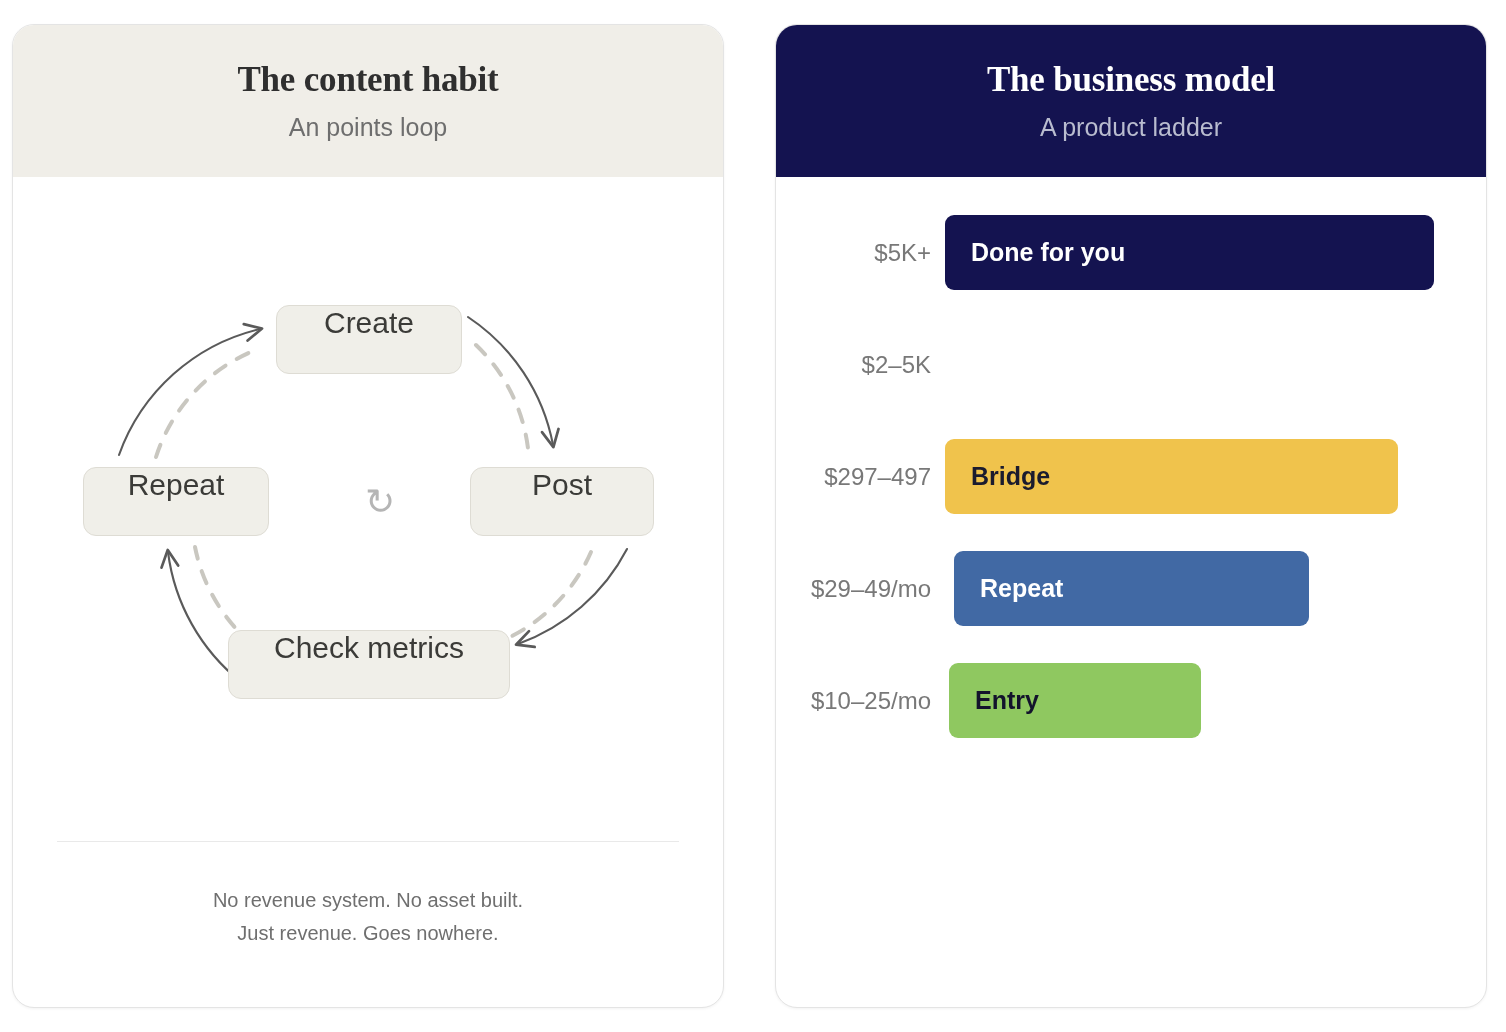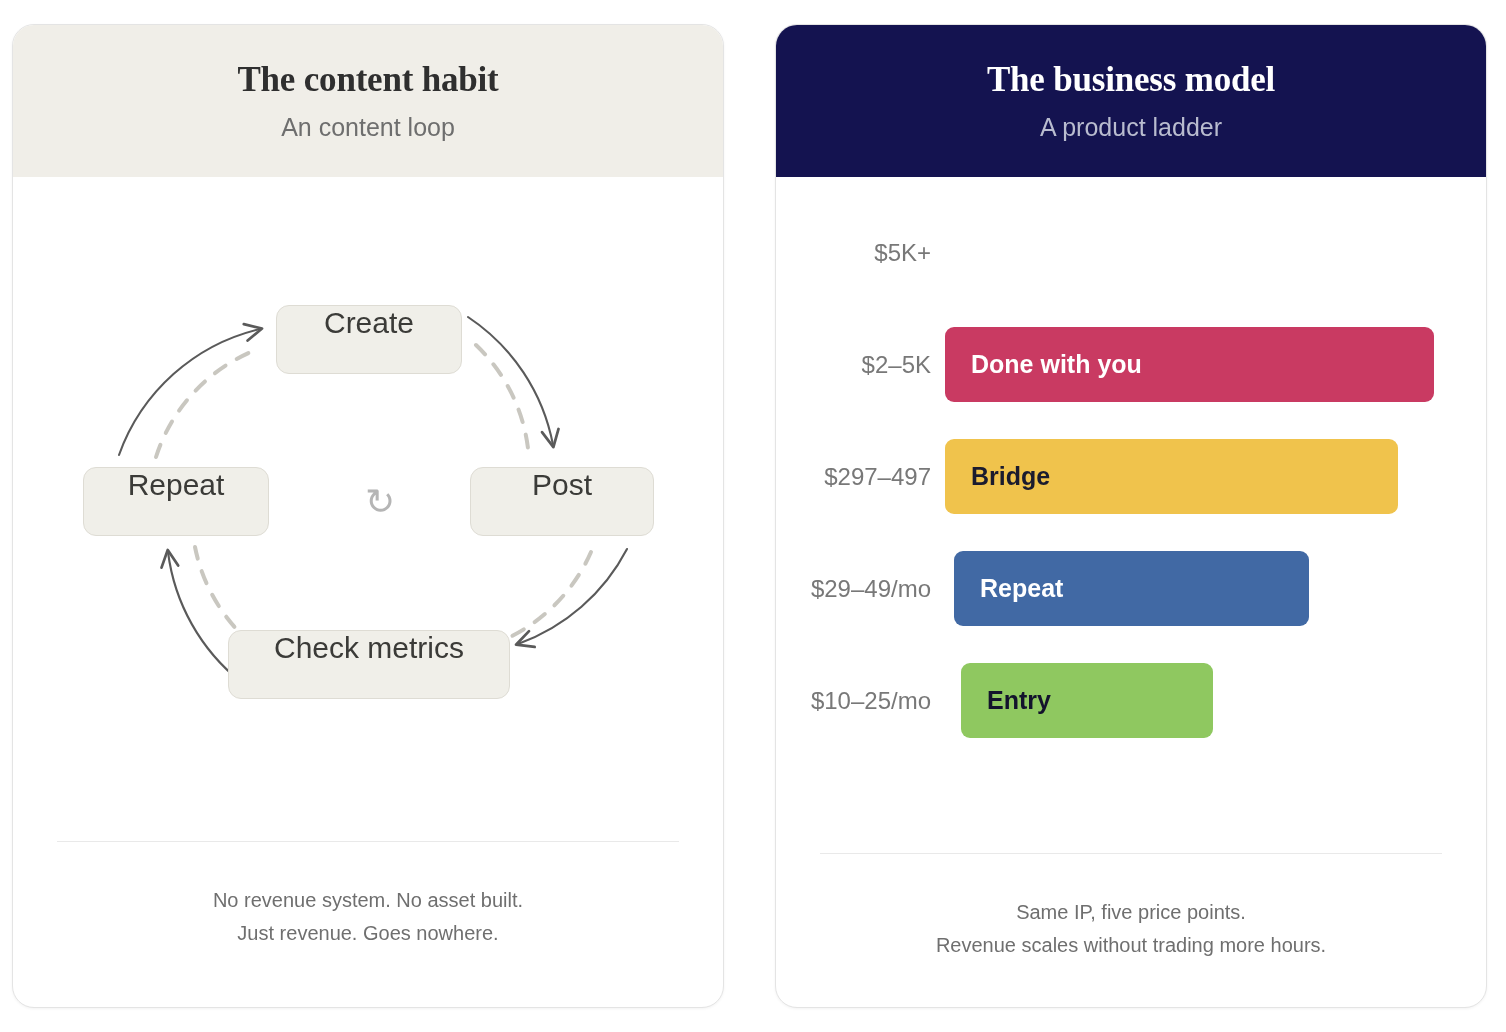--- a/index.html
+++ b/index.html
@@ -170,21 +170,21 @@
 </style>
 </head>
 <body>
 
 <div class="stage">
 
   <div class="card card-left">
 
     <div class="card-header header-beige">
       <div class="card-title title-dark">The content habit</div>
-      <div class="card-subtitle subtitle-dark">An content loop</div>
+      <div class="card-subtitle subtitle-dark">An points loop</div>
     </div>
 
     <div class="card-body">
 
       <div class="loop-wrap">
 
         <svg class="loop-svg" viewBox="0 0 712 660">
           <defs>
             <marker id="ah" markerWidth="11" markerHeight="11" refX="8" refY="5" orient="auto" markerUnits="strokeWidth">
               <path d="M1,1 L9,5 L1,9" fill="none" stroke="#5a5a5a" stroke-width="1.3" stroke-linecap="round" stroke-linejoin="round"></path>
@@ -230,47 +230,43 @@
     <div class="card-header header-navy">
       <div class="card-title title-light">The business model</div>
       <div class="card-subtitle subtitle-light">A product ladder</div>
     </div>
 
     <div class="card-body">
 
       <div class="ladder" id="ladder">
           <div class="bar-row">
             <div class="bar-label">$5K+</div>
+            <div class="bar" style="width: 489px; margin-left: 0px; background: rgb(20, 19, 80); color: rgb(255, 255, 255);">
+              <span>Done for you</span>
+            </div>
           </div>
           <div class="bar-row">
             <div class="bar-label">$2–5K</div>
-            <div class="bar" style="width: 489px; margin-left: 0px; background: rgb(201, 58, 98); color: rgb(255, 255, 255);">
-              <span>Done with you</span>
-            </div>
           </div>
           <div class="bar-row">
             <div class="bar-label">$297–497</div>
             <div class="bar" style="width: 453px; margin-left: 0px; background: rgb(240, 195, 76); color: rgb(27, 27, 46);">
               <span>Bridge</span>
             </div>
           </div>
           <div class="bar-row">
             <div class="bar-label">$29–49/mo</div>
             <div class="bar" style="width: 355px; margin-left: 9px; background: rgb(65, 105, 164); color: rgb(255, 255, 255);">
               <span>Repeat</span>
             </div>
           </div>
           <div class="bar-row">
             <div class="bar-label">$10–25/mo</div>
-            <div class="bar" style="width: 252px; margin-left: 16px; background: rgb(143, 200, 96); color: rgb(19, 19, 44);">
+            <div class="bar" style="width: 252px; margin-left: 4px; background: rgb(143, 200, 96); color: rgb(19, 19, 44);">
               <span>Entry</span>
             </div>
           </div>
         </div>
 
-      <div class="card-footer footer-right">
-        <div>Same IP, five price points.</div>
-        <div>Revenue scales without trading more hours.</div>
-      </div>
     </div>
   </div>
 
 </div>
 
 </body></html>

